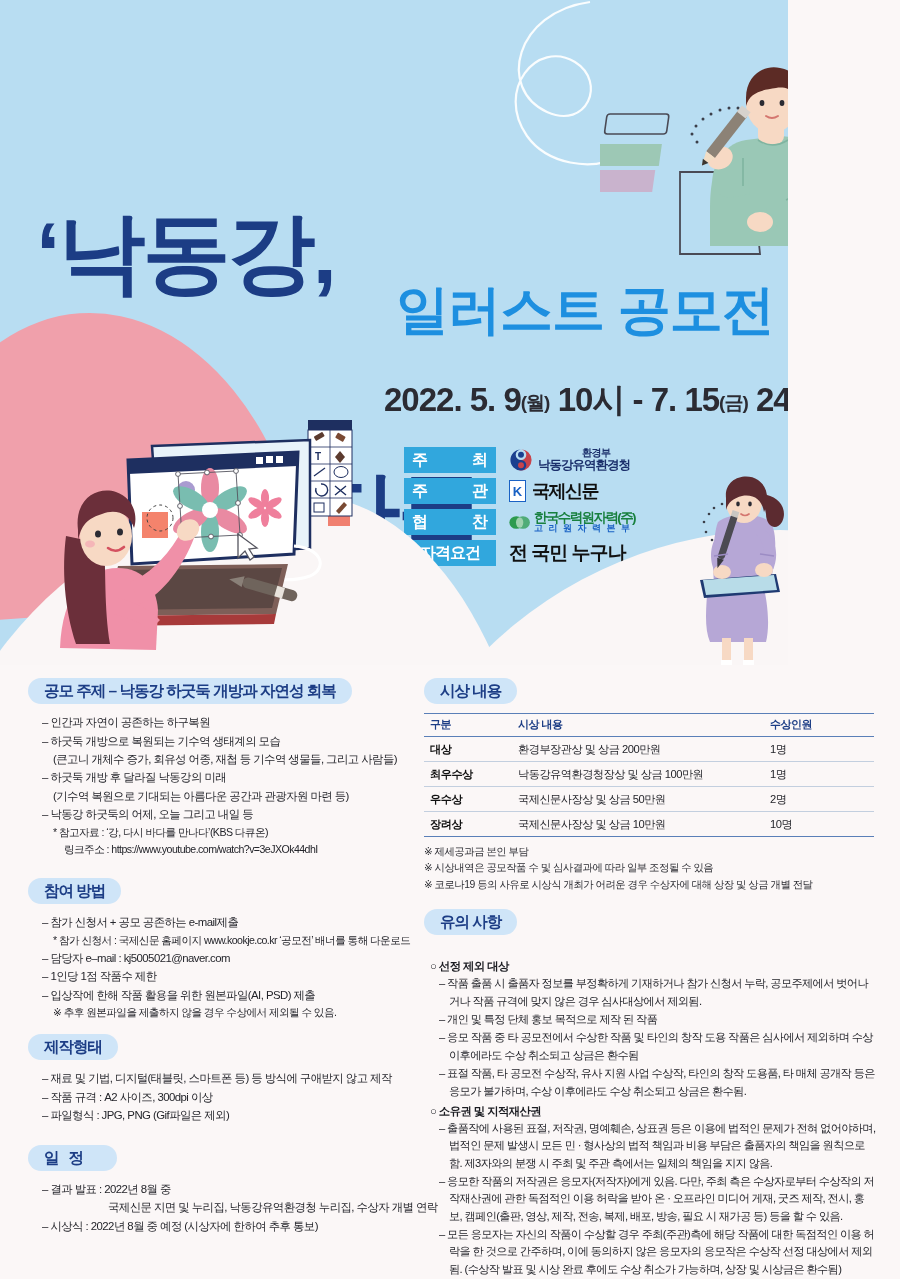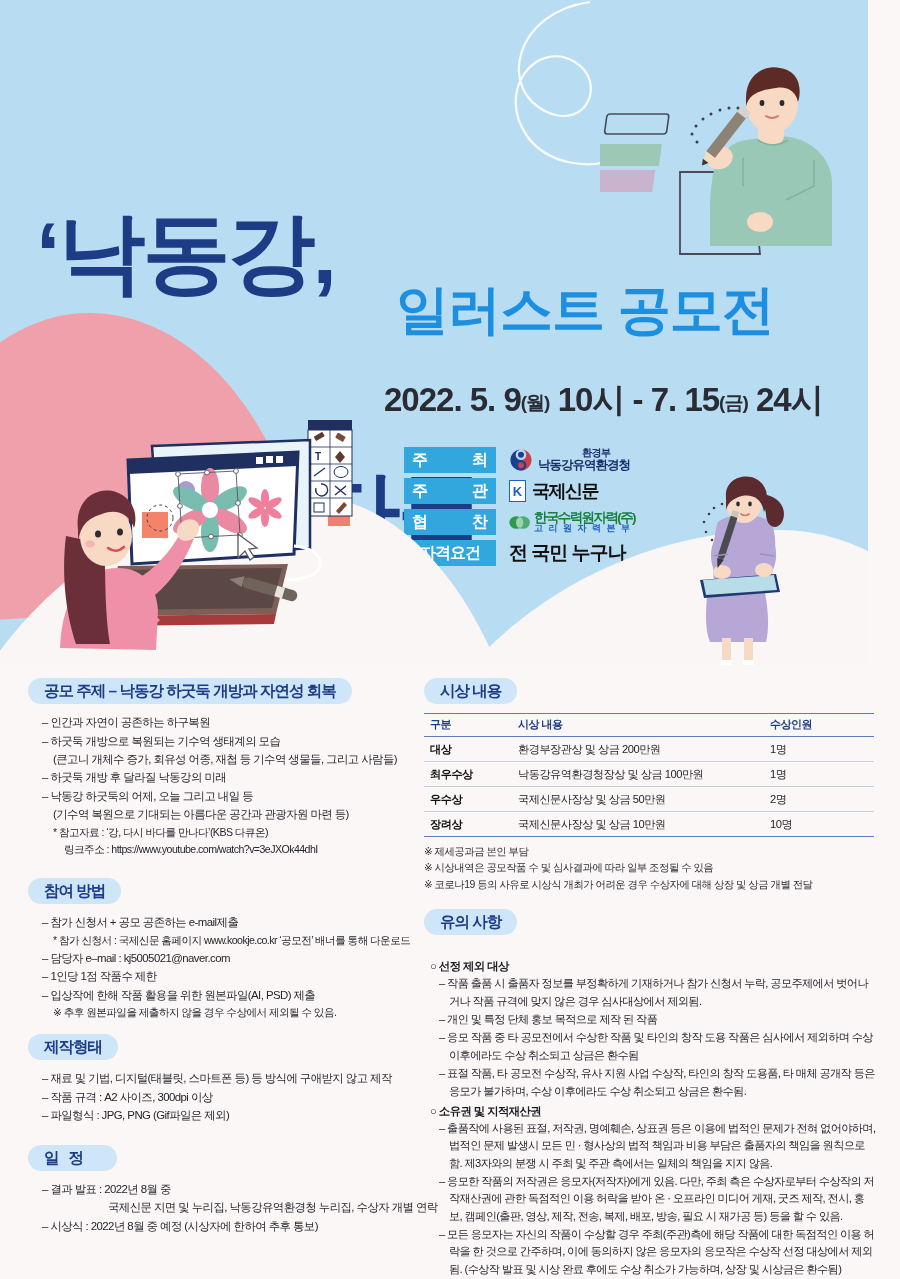--- a/index.html
+++ b/index.html
@@ -11,21 +11,21 @@
   }
   #poster {
     position: relative;
     width: 900px; height: 1279px;
     overflow: hidden;
     background: #fbf7f7;
   }
 
   
   .sky {
-    position: absolute; left: 0; top: 0; width: 868px; height: 665px;
+    position: absolute; left: 0; top: 0; width: 788px; height: 665px;
     background: #b8ddf2;
     overflow: hidden;
     padding-left: 14px;
   }
   .wave-white2 {
     position: absolute; left: 360px; bottom: -285px;
     width: 700px; height: 420px;
     background: #faf6f6;
     border-radius: 60% 40% 0 0 / 100% 100% 0 0;
   }
@@ -470,22 +470,22 @@
 
     <div class="col-left">
 
       <div class="block">
         <div class="pill">공모 주제 – 낙동강 하굿둑 개방과 자연성 회복</div>
         <div class="block-body">
           <div class="li">– 인간과 자연이 공존하는 하구복원</div>
           <div class="li">– 하굿둑 개방으로 복원되는 기수역 생태계의 모습</div>
           <div class="li indent">(큰고니 개체수 증가, 회유성 어종, 재첩 등 기수역 생물들, 그리고 사람들)</div>
           <div class="li">– 하굿둑 개방 후 달라질 낙동강의 미래</div>
+          <div class="li indent">(기수역 복원으로 기대되는 아름다운 공간과 관광자원 마련 등)</div>
           <div class="li">– 낙동강 하굿둑의 어제, 오늘 그리고 내일 등</div>
-          <div class="li indent">(기수역 복원으로 기대되는 아름다운 공간과 관광자원 마련 등)</div>
           <div class="li indent small">* 참고자료 : ‘강, 다시 바다를 만나다’(KBS 다큐온)</div>
           <div class="li indent2 small">링크주소 : https://www.youtube.com/watch?v=3eJXOk44dhI</div>
         </div>
       </div>
 
       <div class="block" style="margin-top:20px">
         <div class="pill">참여 방법</div>
         <div class="block-body">
           <div class="li">– 참가 신청서 + 공모 공존하는 e-mail제출</div>
           <div class="li indent small">* 참가 신청서 : 국제신문 홈페이지 www.kookje.co.kr ‘공모전’ 배너를 통해 다운로드</div>

